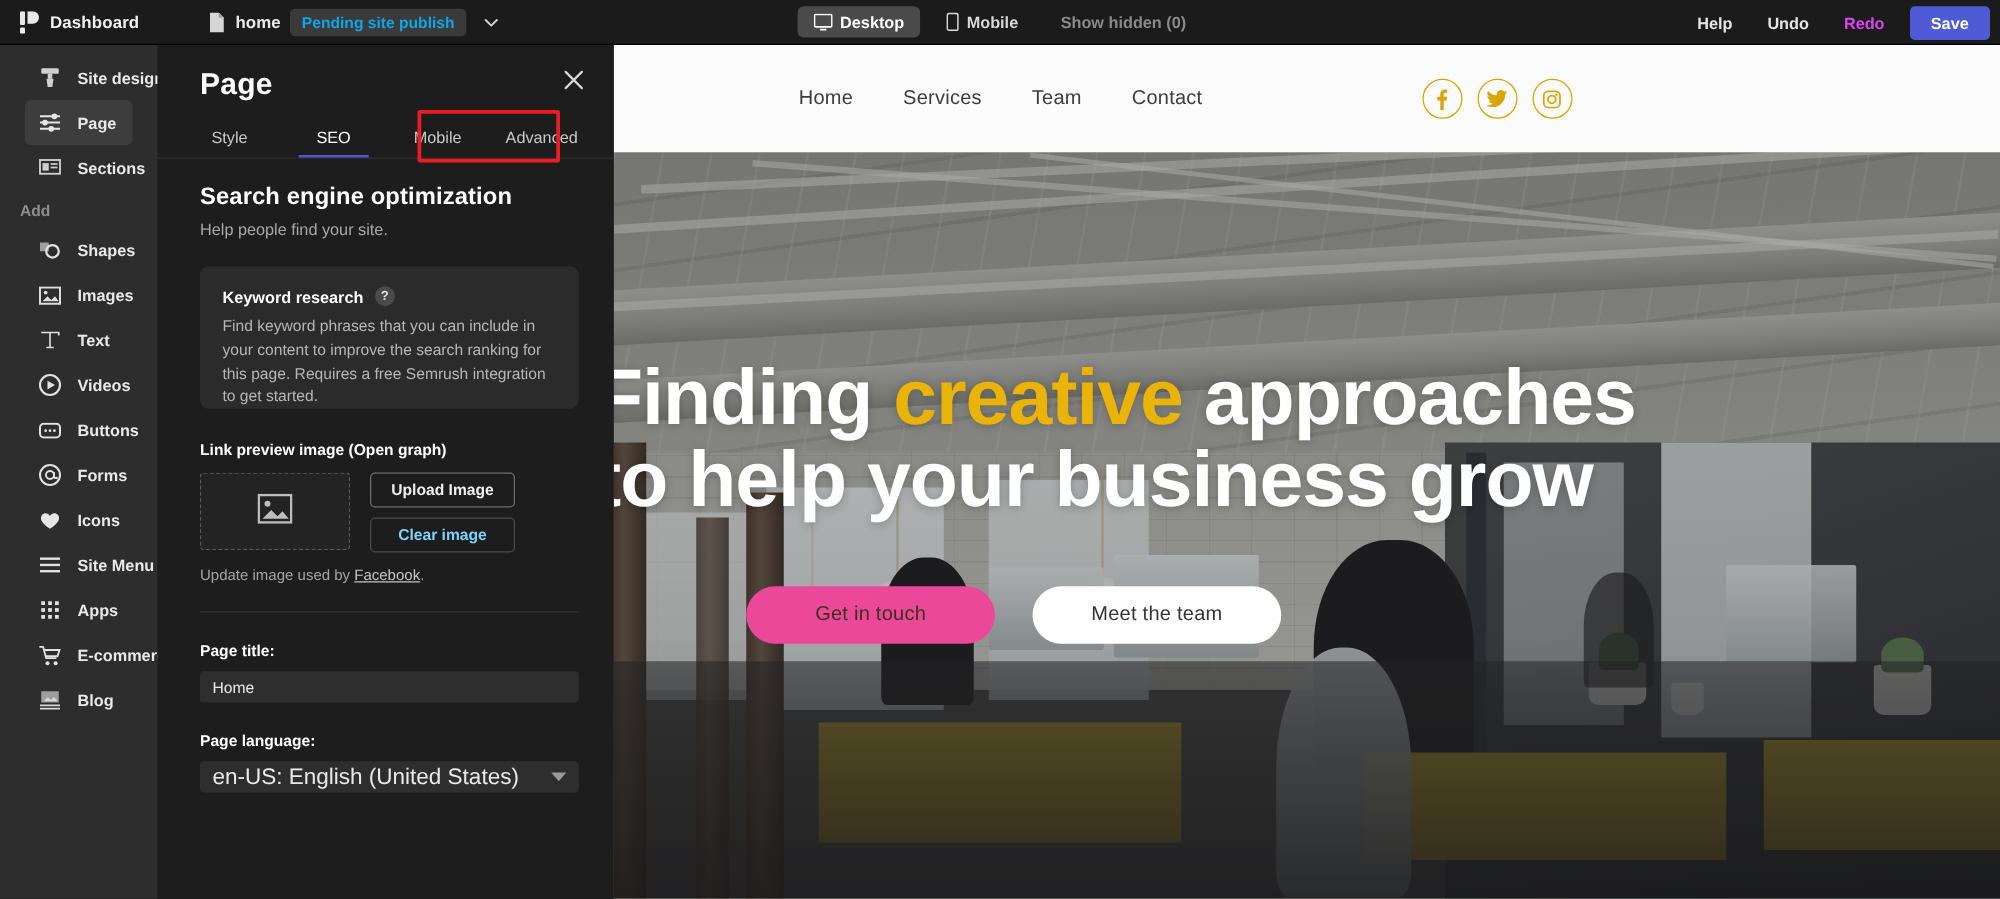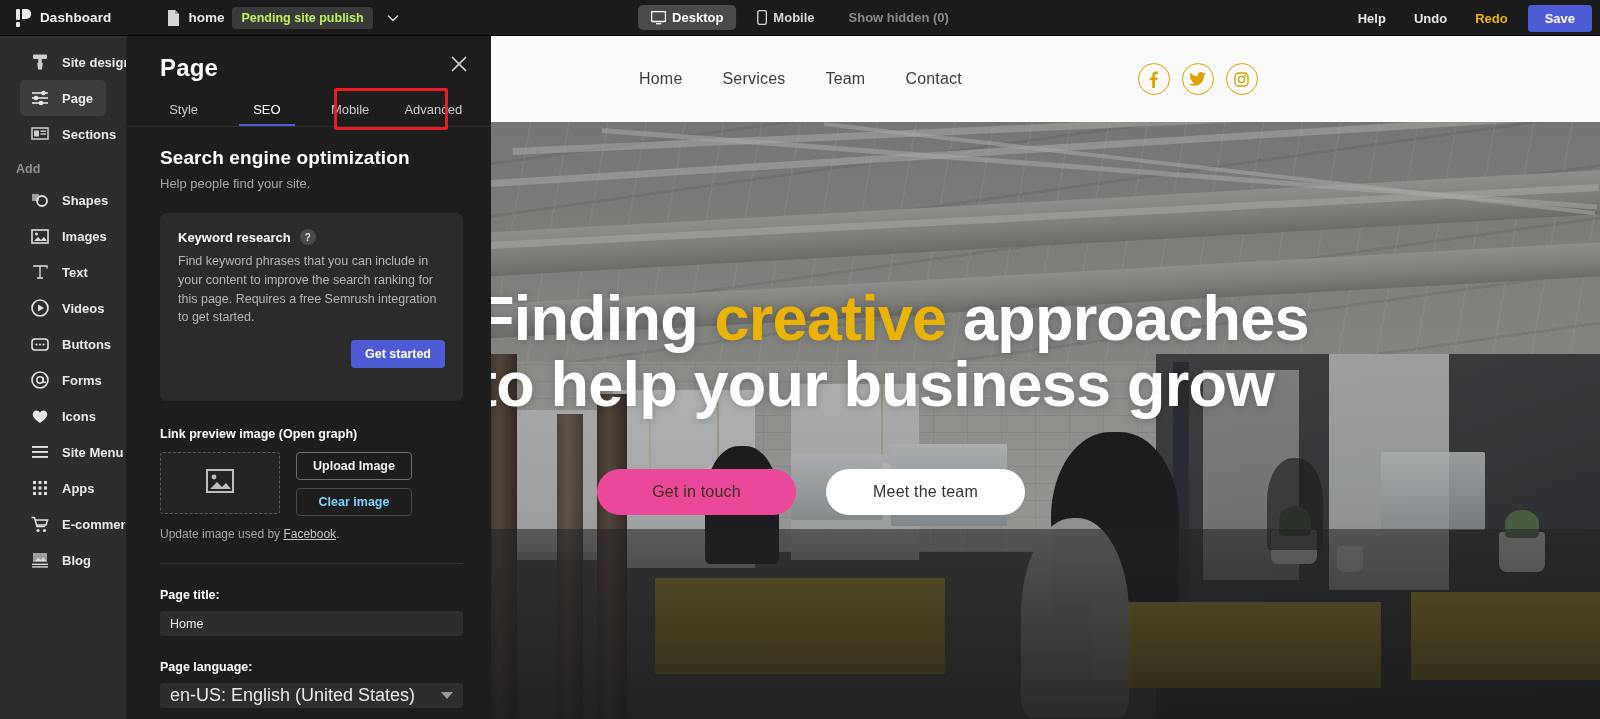--- a/index.html
+++ b/index.html
@@ -24,21 +24,21 @@
   }
   .tb-left { display: flex; align-items: center; padding-left: 10px; gap: 0px; }
   .brand { display: flex; align-items: center; gap: 8px; cursor: pointer; padding: 3px 6px; }
   .brand-logo { width: 16px; height: 18px; display: block; }
   .brand-label { color: #f0f0f0; font-size: 13.5px; font-weight: bold; letter-spacing: .1px; }
 
   .crumb { display: flex; align-items: center; gap: 8px; margin-left: 50px; }
   .crumb-file-icon { width: 13px; height: 16px; display: block; }
   .crumb-name { color: #e8e8e8; font-size: 13.5px; font-weight: bold; }
   .pill-status {
-    background: #3a3a3a; color: #bef264; font-size: 12.5px; font-weight: bold;
+    background: #3a3a3a; color: #0ea5e9; font-size: 12.5px; font-weight: bold;
     padding: 4px 9px; border-radius: 4px; white-space: nowrap;
   }
   .chev-down { width: 16px; height: 16px; display:block; margin-left: 4px; cursor: pointer; }
 
   .tb-center {
     position: absolute; left: 50%; transform: translateX(-50%);
     display: flex; align-items: center; gap: 8px;
   }
   .seg {
     display: flex; align-items: center; gap: 6px;
@@ -51,21 +51,21 @@
   .seg svg { display: block; }
 
   .tb-right {
     position: absolute; right: 0; top: 0; height: 36px;
     display: flex; align-items: center; gap: 0px; padding-right: 8px;
   }
   .tb-link {
     color: #e6e6e6; font-size: 13px; font-weight: bold;
     padding: 6px 14px; cursor: pointer;
   }
-  .tb-link.disabled { color: #eab308; }
+  .tb-link.disabled { color: #d946ef; }
   .btn-save {
     background: #4f5bd5; color: #fff; font-size: 13px; font-weight: bold;
     padding: 6px 17px; border-radius: 4px; cursor: pointer; margin-left: 6px;
   }
 
   
   .rail {
     position: absolute; top: 36px; left: 0; width: 126px; height: 683px;
     background: #2d2d2d;
     padding-top: 8px;
@@ -122,21 +122,21 @@
     border: 3px solid #ec1c24; border-radius: 2px;
     pointer-events: none; z-index: 25;
   }
 
   .panel-body { padding: 20px 28px 0 34px; }
   .sec-title { color: #ffffff; font-size: 19px; font-weight: bold; letter-spacing: .1px; }
   .sec-sub { color: #a8a8a8; font-size: 13px; margin-top: 7px; }
 
   .card {
     margin-top: 22px; background: #2b2b2b; border-radius: 7px;
-    padding: 16px 18px 33px 18px;
+    padding: 16px 18px 0 18px;
   }
   .card-head { display: flex; align-items: center; gap: 9px; }
   .card-title { color: #fff; font-size: 13px; font-weight: bold; }
   .help-dot {
     width: 16px; height: 16px; border-radius: 50%; background: #4a4a4a;
     color: #e0e0e0; font-size: 10.5px; font-weight: bold;
     display: flex; align-items: center; justify-content: center; cursor: pointer;
   }
   .card-text { color: #b6b6b6; font-size: 12.5px; line-height: 1.5; margin-top: 7px; }
   .card-actions { display: flex; justify-content: flex-end; margin-top: 13px; }
@@ -539,23 +539,20 @@
     <div class="panel-body">
       <div class="sec-title">Search engine optimization</div>
       <div class="sec-sub">Help people find your site.</div>
 
       <div class="card">
         <div class="card-head">
           <span class="card-title">Keyword research</span>
           <span class="help-dot">?</span>
         </div>
         <div class="card-text">Find keyword phrases that you can include in your content to improve the search ranking for this page. Requires a free Semrush integration to get started.</div>
-        <div class="card-actions">
-          <div class="btn-primary">Get started</div>
-        </div>
       </div>
 
       <div class="og-block">
         <div class="field-label">Link preview image (Open graph)</div>
         <div class="og-row">
           <div class="og-thumb">
             <span>
               <svg width="28" height="24" viewBox="0 0 28 24">
                 <rect x="1" y="1" width="26" height="22" fill="none" stroke="#bdbdbd" stroke-width="2"></rect>
                 <circle cx="8" cy="8" r="2.4" fill="#bdbdbd"></circle>

